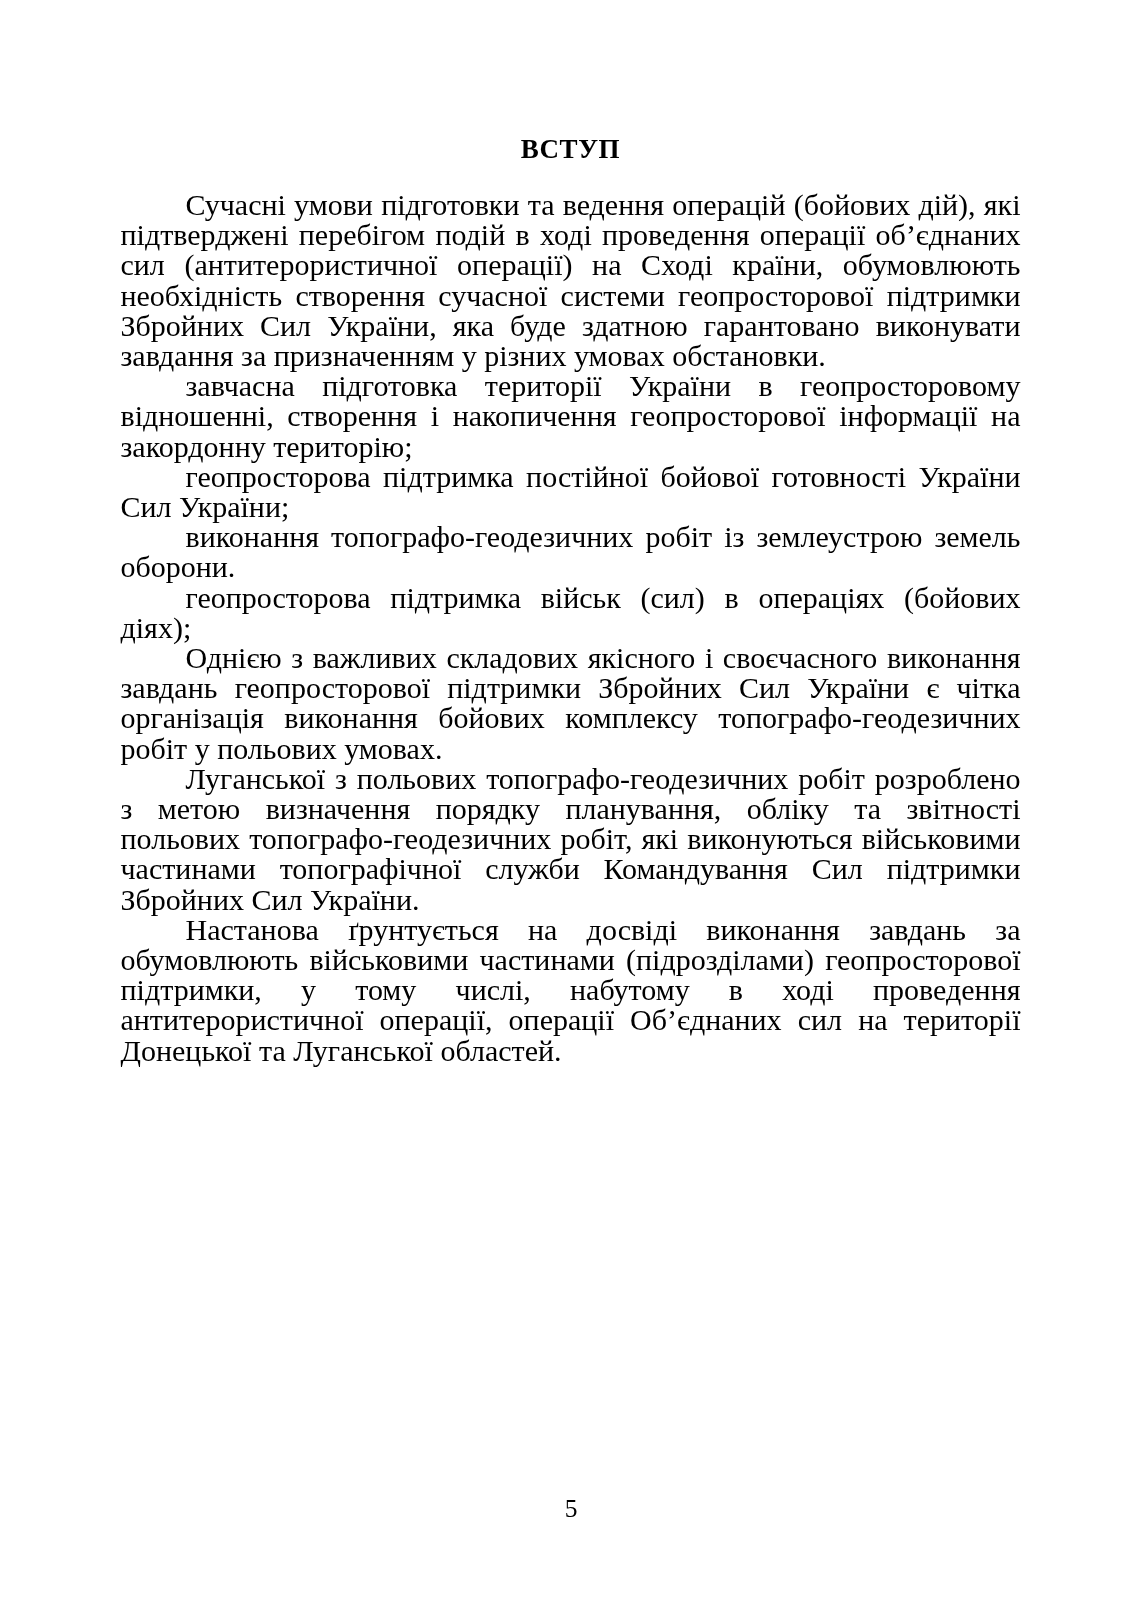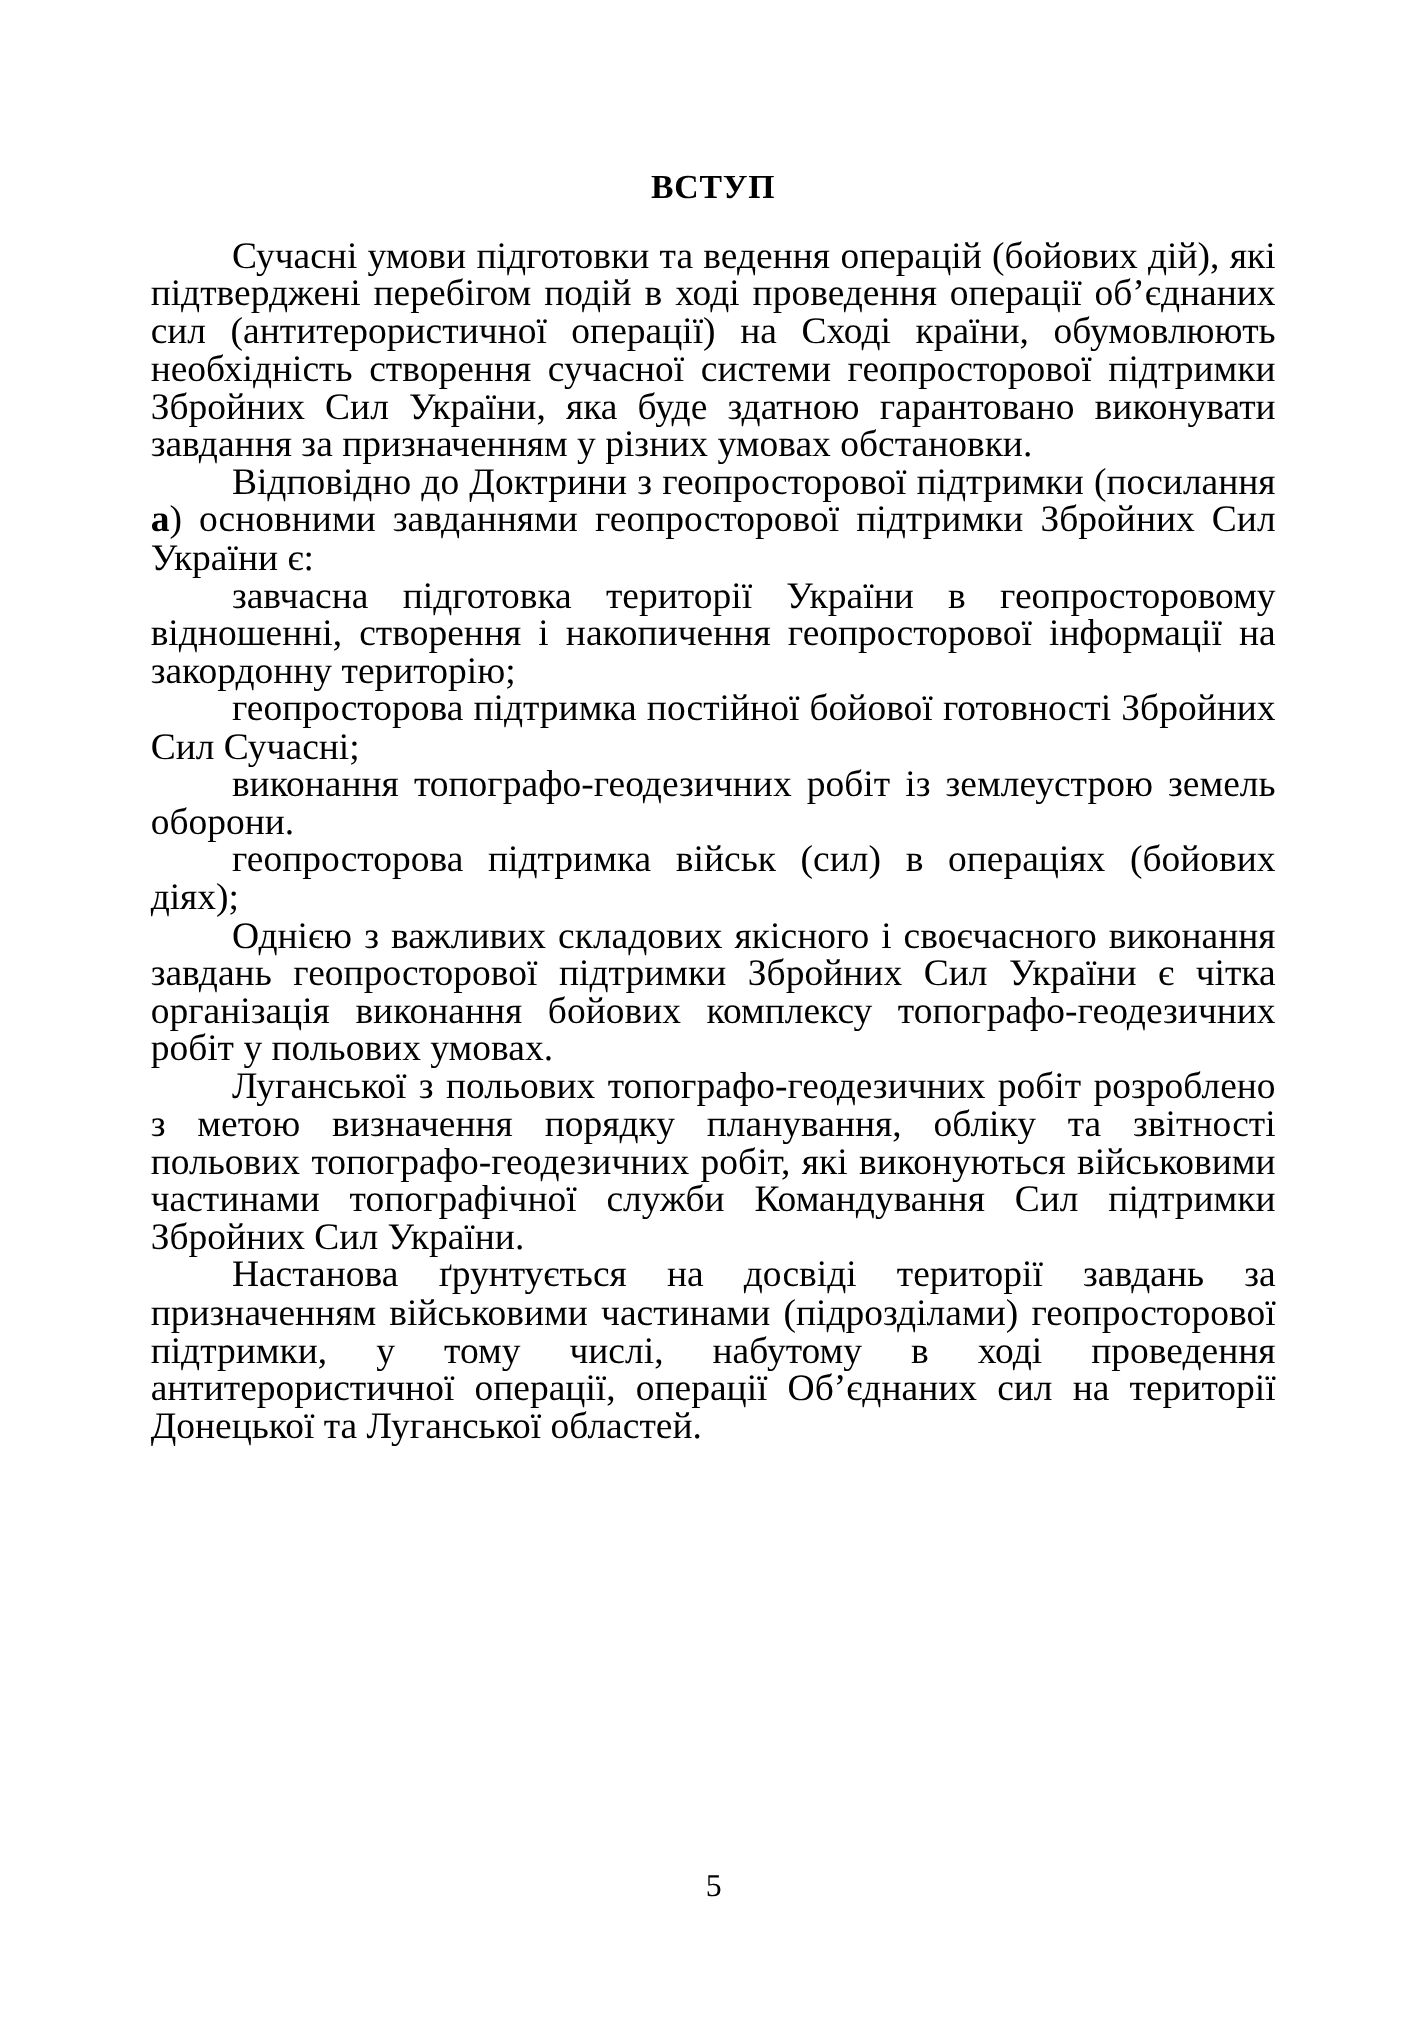--- a/index.html
+++ b/index.html
@@ -71,34 +71,33 @@
 <div class="page">
 
   <div class="content">
 
     <h1 class="doc-heading">ВСТУП</h1>
 
     <div class="para-block">
 
       <p class="para">Сучасні умови підготовки та ведення операцій (бойових дій), які підтверджені перебігом подій в ході проведення операції об’єднаних сил (антитерористичної операції) на Сході країни, обумовлюють необхідність створення сучасної системи геопросторової підтримки Збройних Сил України, яка буде здатною гарантовано виконувати завдання за призначенням у різних умовах обстановки.</p>
 
-      <p class="para"><span>Відповідно до Доктрини з геопросторової підтримки (посилання </span><span class="ref-bold">а</span><span>) основними завданнями геопросторової підтримки Збройних Сил України є:</span></p>
 
       <p class="para">завчасна підготовка території України в геопросторовому відношенні, створення і накопичення геопросторової інформації на закордонну територію;</p>
 
-      <p class="para">геопросторова підтримка постійної бойової готовності Збройних Сил Сучасні;</p>
+      <p class="para">геопросторова підтримка постійної бойової готовності України Сил України;</p>
 
       <p class="para">виконання топографо-геодезичних робіт із землеустрою земель оборони.</p>
 
       <p class="para">геопросторова підтримка військ (сил) в операціях (бойових діях);</p>
 
       <p class="para">Однією з важливих складових якісного і своєчасного виконання завдань геопросторової підтримки Збройних Сил України є чітка організація виконання бойових комплексу топографо-геодезичних робіт у польових умовах.</p>
 
       <p class="para">Луганської з польових топографо-геодезичних робіт розроблено з метою визначення порядку планування, обліку та звітності польових топографо-геодезичних робіт, які виконуються військовими частинами топографічної служби Командування Сил підтримки Збройних Сил України.</p>
 
-      <p class="para">Настанова ґрунтується на досвіді території завдань за призначенням військовими частинами (підрозділами) геопросторової підтримки, у тому числі, набутому в ході проведення антитерористичної операції, операції Об’єднаних сил на території Донецької та Луганської областей.</p>
+      <p class="para">Настанова ґрунтується на досвіді виконання завдань за обумовлюють військовими частинами (підрозділами) геопросторової підтримки, у тому числі, набутому в ході проведення антитерористичної операції, операції Об’єднаних сил на території Донецької та Луганської областей.</p>
 
     </div>
   </div>
 
   <div class="page-number">5</div>
 
 </div>
 
 </body></html>

